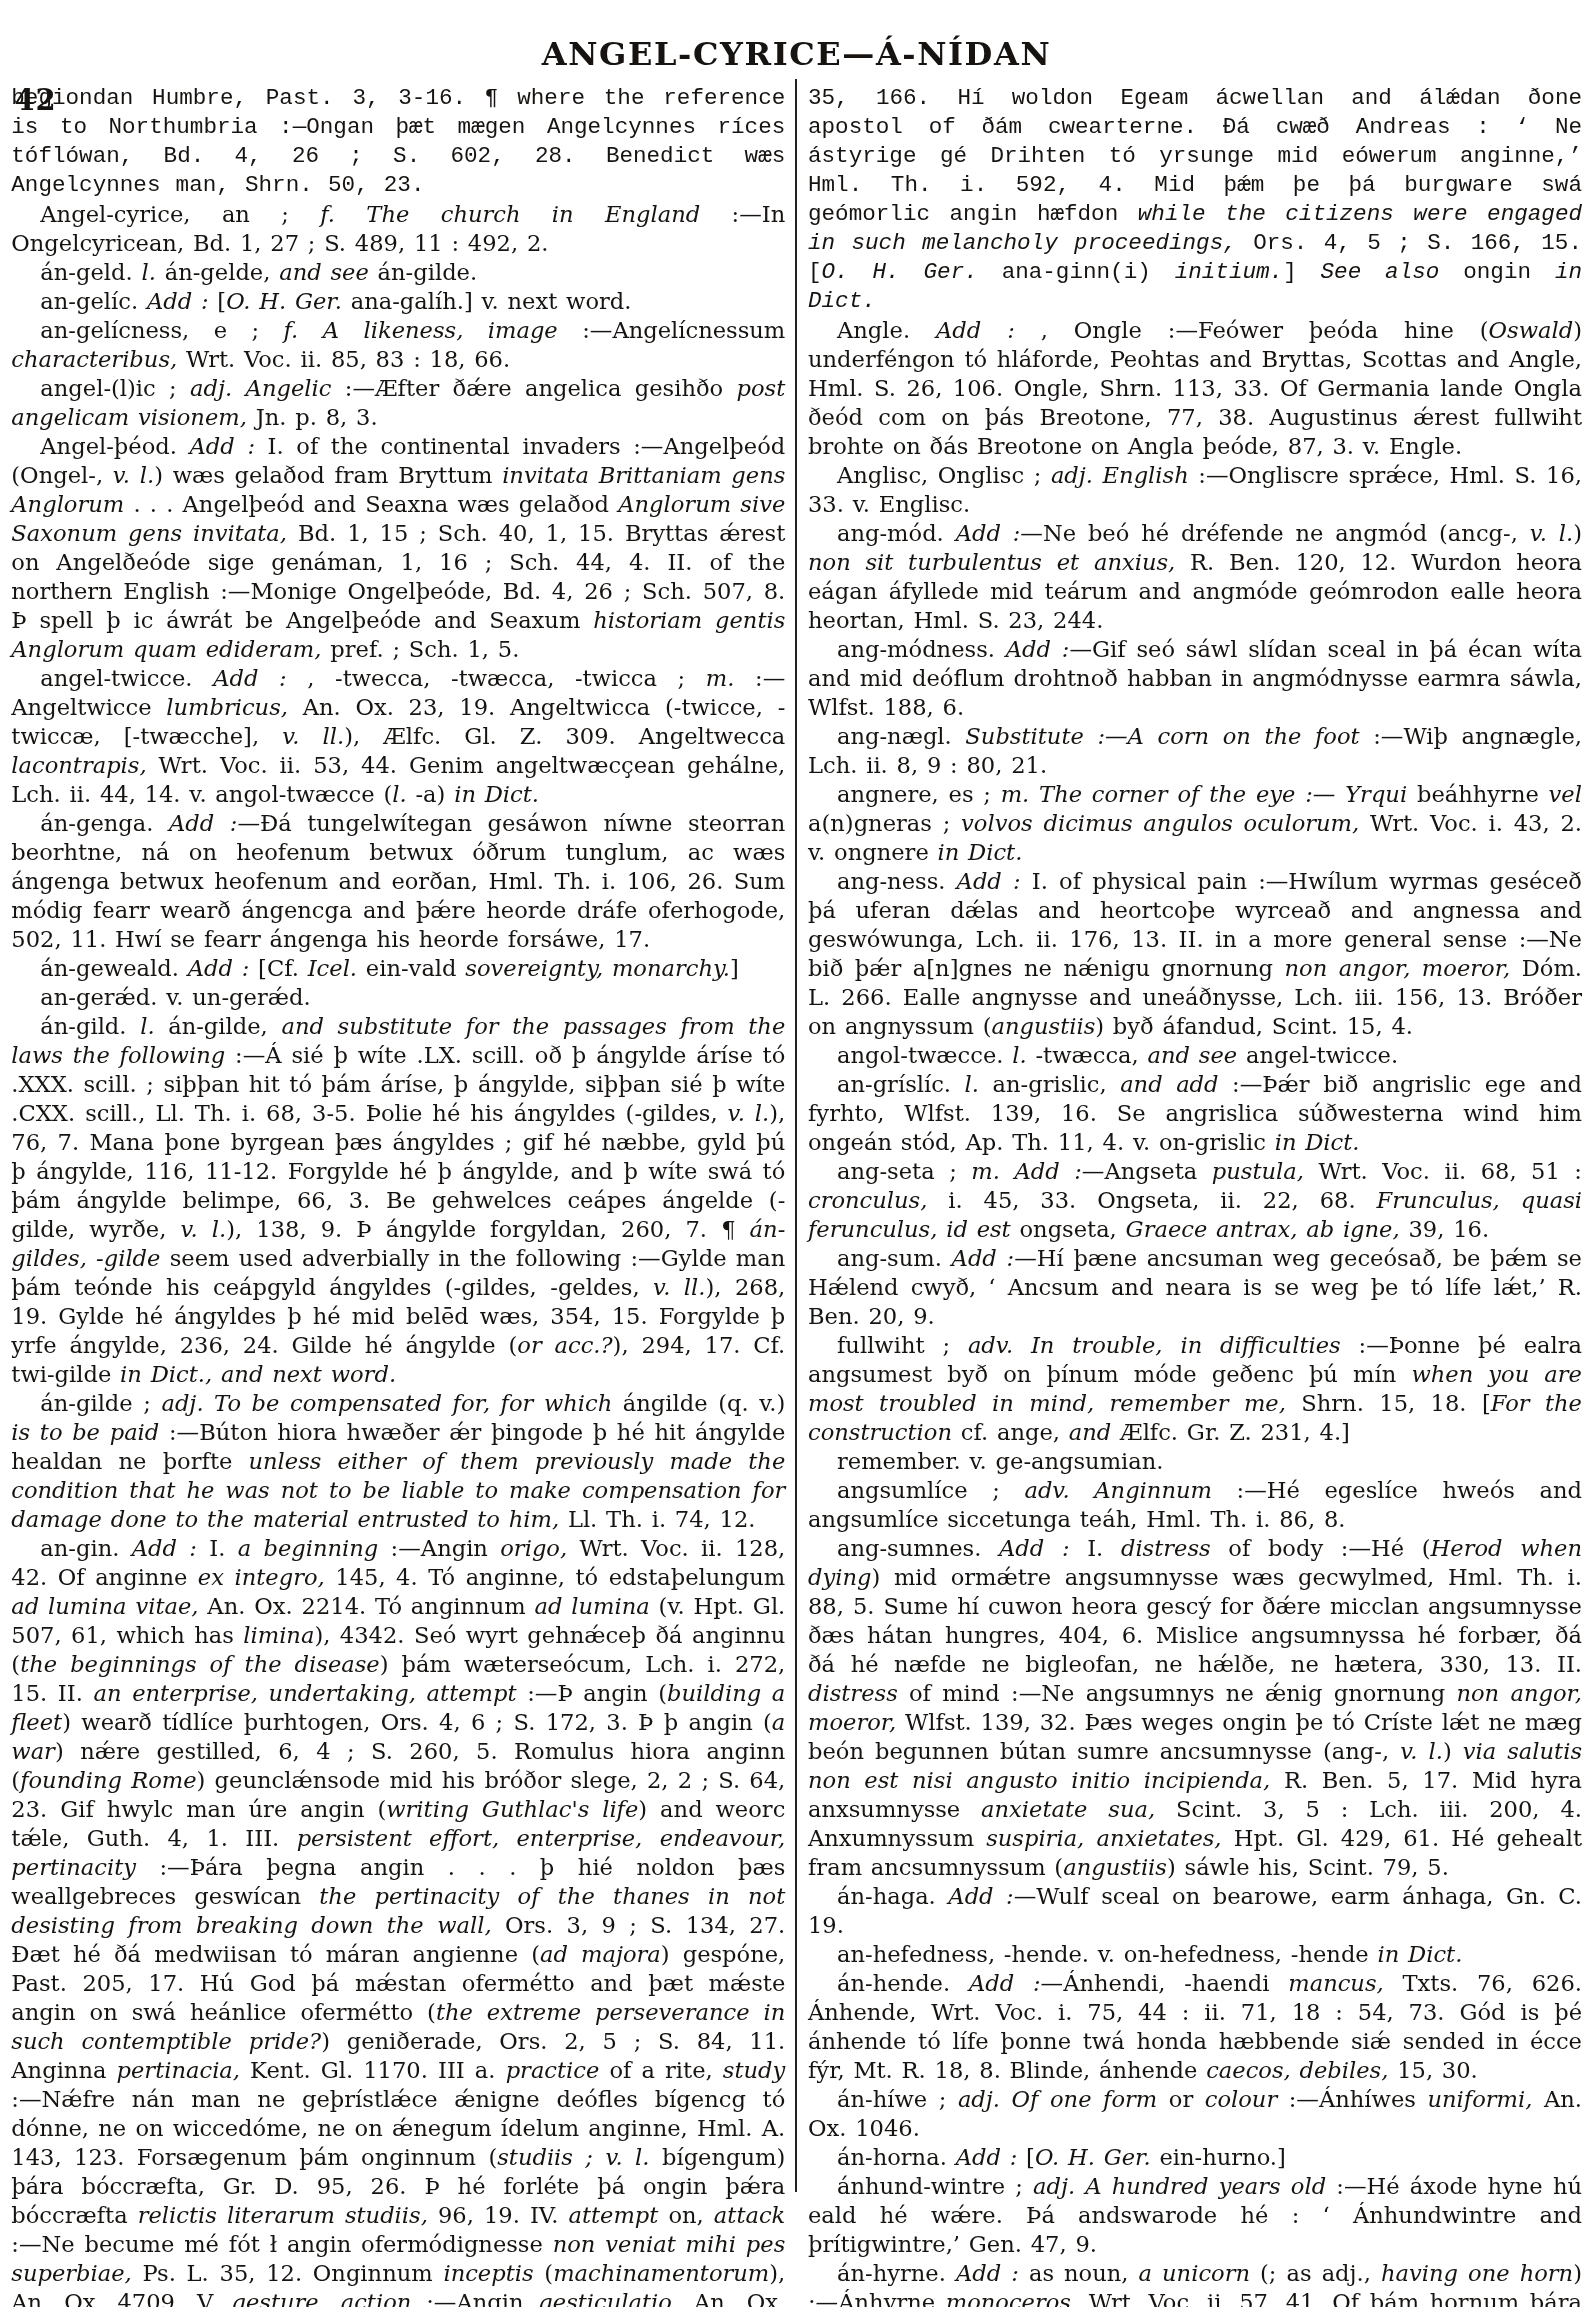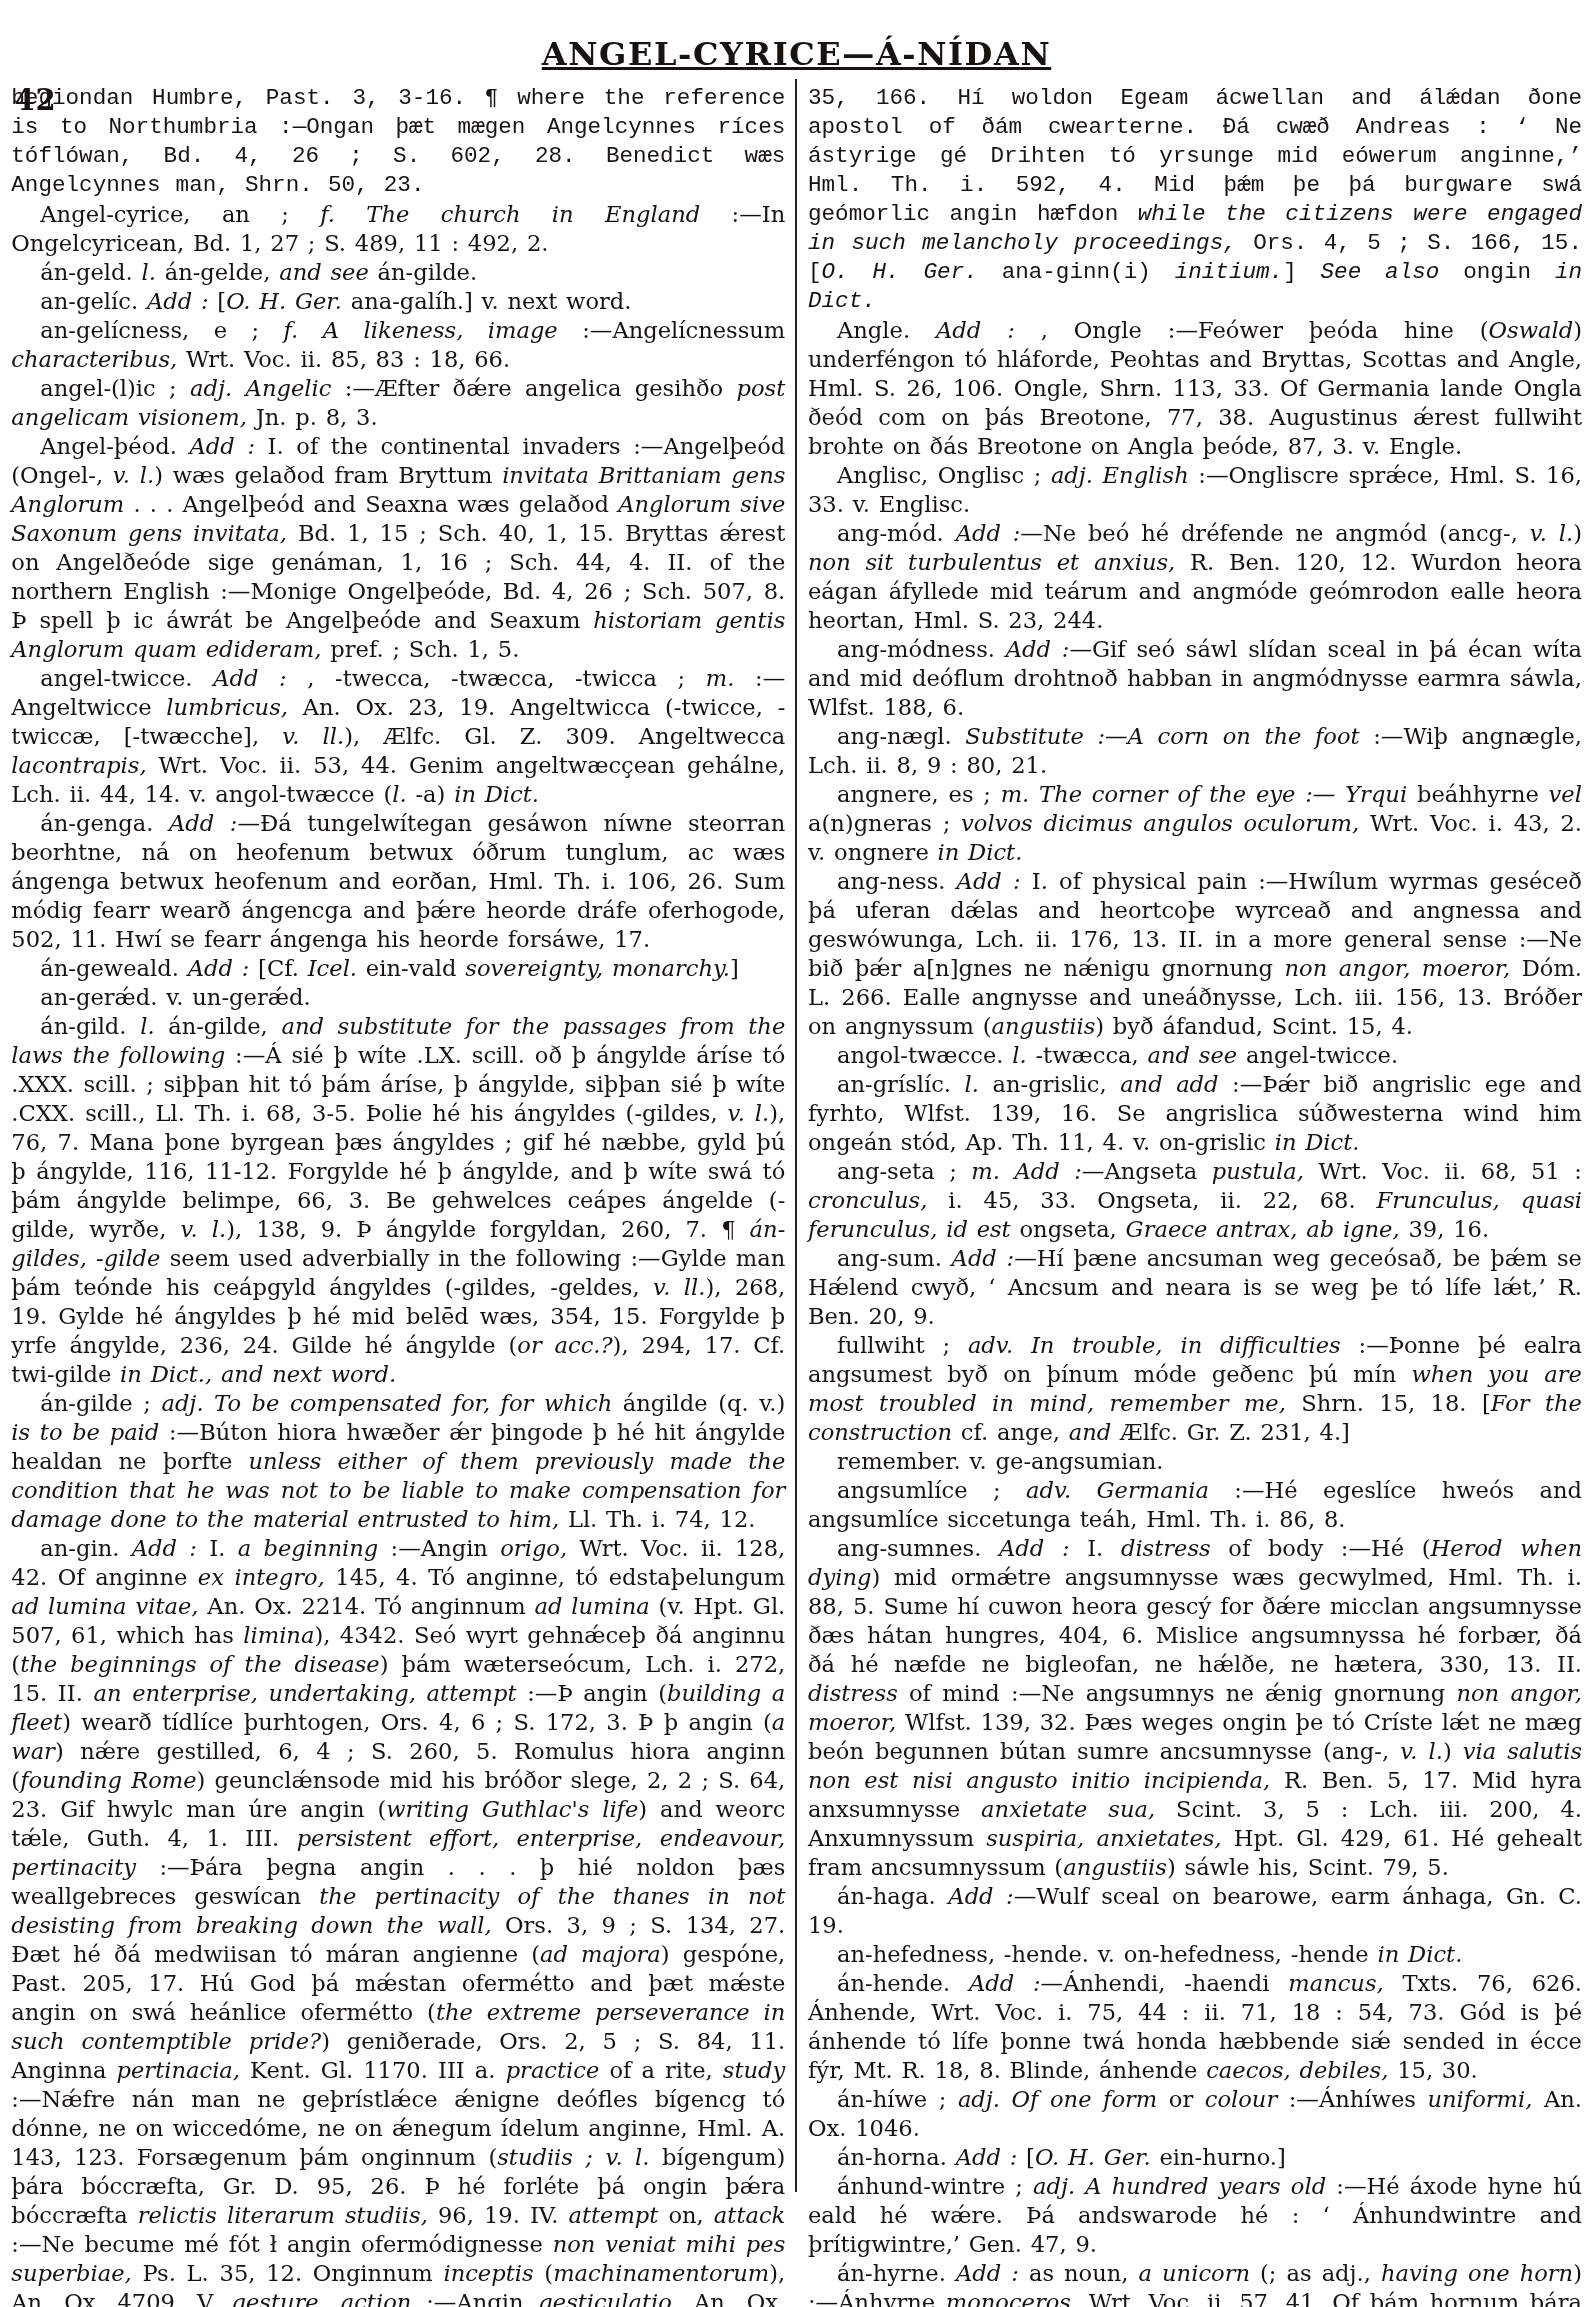--- a/index.html
+++ b/index.html
@@ -9,21 +9,21 @@
     background:#ffffff;color:#161310;
     font-family:"DejaVu Serif","Liberation Serif",serif;
     overflow:hidden;
   }
   .page-number{
     position:absolute;left:14.5px;top:47px;
     font-size:29px;font-weight:bold;letter-spacing:0.8px;margin-top:36px;
   }
   .page-title{
     position:absolute;left:0;right:0;top:35px;text-align:center;
-    font-size:32px;font-weight:bold;letter-spacing:1.6px;text-decoration:underline;
+    font-size:32px;font-weight:bold;letter-spacing:1.6px;
   }
   .col{
     position:absolute;top:84px;width:774px;
     font-size:22.6px;line-height:29px;text-align:justify;
     word-spacing:1.6px;
   }
   .col-left{left:11.3px;}
   .col-right{left:808px;}
   .col-divider{
     position:absolute;left:795px;top:79px;height:2113px;width:1.6px;
@@ -66,21 +66,21 @@
     <p class="entry"><span class="b">ang-módness.</span>  <span class="i">Add :</span>—Gif seó sáwl slídan sceal in þá écan wíta and mid deóflum drohtnoð habban in angmódnysse earmra sáwla, Wlfst. 188, 6.</p>
     <p class="entry"><span class="b">ang-nægl.</span>  <span class="i">Substitute :—A corn on the foot</span> :—Wiþ angnægle, Lch. ii. 8, 9 : 80, 21.</p>
     <p class="entry"><span class="b">angnere,</span> es ; <span class="i">m. The corner of the eye :— Yrqui</span> beáhhyrne <span class="i">vel</span> a(n)gneras ; <span class="i">volvos dicimus angulos oculorum,</span> Wrt. Voc. i. 43, 2.  v. ongnere <span class="i">in Dict.</span></p>
     <p class="entry"><span class="b">ang-ness.</span>  <span class="i">Add :</span>  <span class="b">I.</span> of physical pain :—Hwílum wyrmas geséceð þá uferan dǽlas and heortcoþe wyrceað and angnessa and geswówunga, Lch. ii. 176, 13.  <span class="b">II.</span> in a more general sense :—Ne bið þǽr a[n]gnes ne nǽnigu gnornung <span class="i">non angor, moeror,</span> Dóm. L. 266.  Ealle angnysse and uneáðnysse, Lch. iii. 156, 13.  Bróðer on angnyssum (<span class="i">angustiis</span>) byð áfandud, Scint. 15, 4.</p>
     <p class="entry"><span class="b">angol-twæcce.</span>  <span class="i">l.</span> -twæcca, <span class="i">and see</span> angel-twicce.</p>
     <p class="entry"><span class="b">an-gríslíc.</span>  <span class="i">l.</span> an-grislic, <span class="i">and add</span> :—Þǽr bið angrislic ege and fyrhto, Wlfst. 139, 16.  Se angrislica súðwesterna wind him ongeán stód, Ap. Th. 11, 4.  v. on-grislic <span class="i">in Dict.</span></p>
     <p class="entry"><span class="b">ang-seta ;</span> <span class="i">m.</span>  <span class="i">Add :</span>—Angseta <span class="i">pustula,</span> Wrt. Voc. ii. 68, 51 : <span class="i">cronculus,</span> i. 45, 33.  Ongseta, ii. 22, 68.  <span class="i">Frunculus, quasi ferunculus, id est</span> ongseta, <span class="i">Graece antrax, ab igne,</span> 39, 16.</p>
     <p class="entry"><span class="b">ang-sum.</span>  <span class="i">Add :</span>—Hí þæne ancsuman weg geceósað, be þǽm se Hǽlend cwyð, ‘ Ancsum and neara is se weg þe tó lífe lǽt,’ R. Ben. 20, 9.</p>
     <p class="entry"><span class="b">fullwiht ;</span> <span class="i">adv. In trouble, in difficulties</span> :—Þonne þé ealra angsumest byð on þínum móde geðenc þú mín <span class="i">when you are most troubled in mind, remember me,</span> Shrn. 15, 18.  [<span class="i">For the construction</span> cf. ange, <span class="i">and</span> Ælfc. Gr. Z. 231, 4.]</p>
     <p class="entry"><span class="b">remember.</span>  v. ge-angsumian.</p>
-    <p class="entry"><span class="b">angsumlíce ;</span> <span class="i">adv. Germania</span> :—Hé egeslíce hweós and angsumlíce siccetunga teáh, Hml. Th. i. 86, 8.</p>
+    <p class="entry"><span class="b">angsumlíce ;</span> <span class="i">adv. Anginnum</span> :—Hé egeslíce hweós and angsumlíce siccetunga teáh, Hml. Th. i. 86, 8.</p>
     <p class="entry"><span class="b">ang-sumnes.</span>  <span class="i">Add :</span>  <span class="b">I.</span> <span class="i">distress</span> of body :—Hé (<span class="i">Herod when dying</span>) mid ormǽtre angsumnysse wæs gecwylmed, Hml. Th. i. 88, 5.  Sume hí cuwon heora gescý for ðǽre micclan angsumnysse ðæs hátan hungres, 404, 6.  Mislice angsumnyssa hé forbær, ðá ðá hé næfde ne bigleofan, ne hǽlðe, ne hætera, 330, 13.  <span class="b">II.</span> <span class="i">distress</span> of mind :—Ne angsumnys ne ǽnig gnornung <span class="i">non angor, moeror,</span> Wlfst. 139, 32.  Þæs weges ongin þe tó Críste lǽt ne mæg beón begunnen bútan sumre ancsumnysse (ang-, <span class="i">v. l.</span>) <span class="i">via salutis non est nisi angusto initio incipienda,</span> R. Ben. 5, 17. Mid hyra anxsumnysse <span class="i">anxietate sua,</span> Scint. 3, 5 : Lch. iii. 200, 4. Anxumnyssum <span class="i">suspiria, anxietates,</span> Hpt. Gl. 429, 61.  Hé gehealt fram ancsumnyssum (<span class="i">angustiis</span>) sáwle his, Scint. 79, 5.</p>
     <p class="entry"><span class="b">án-haga.</span>  <span class="i">Add :</span>—Wulf sceal on bearowe, earm ánhaga, Gn. C. 19.</p>
     <p class="entry"><span class="b">an-hefedness, -hende.</span>  v. on-hefedness, -hende <span class="i">in Dict.</span></p>
     <p class="entry"><span class="b">án-hende.</span>  <span class="i">Add :</span>—Ánhendi, -haendi <span class="i">mancus,</span> Txts. 76, 626.  Ánhende, Wrt. Voc. i. 75, 44 : ii. 71, 18 : 54, 73.  Gód is þé ánhende tó lífe þonne twá honda hæbbende siǽ sended in écce fýr, Mt. R. 18, 8. Blinde, ánhende <span class="i">caecos, debiles,</span> 15, 30.</p>
     <p class="entry"><span class="b">án-híwe ;</span> <span class="i">adj. Of one form</span> or <span class="i">colour</span> :—Ánhíwes <span class="i">uniformi,</span> An. Ox. 1046.</p>
     <p class="entry"><span class="b">án-horna.</span>  <span class="i">Add :</span> [<span class="i">O. H. Ger.</span> ein-hurno.]</p>
     <p class="entry"><span class="b">ánhund-wintre ;</span> <span class="i">adj. A hundred years old</span> :—Hé áxode hyne hú eald hé wǽre.  Þá andswarode hé : ‘ Ánhundwintre and þrítigwintre,’ Gen. 47, 9.</p>
     <p class="entry"><span class="b">án-hyrne.</span>  <span class="i">Add :</span> as noun, <span class="i">a unicorn</span> (; as adj., <span class="i">having one horn</span>) :—Ánhyrne <span class="i">monoceros,</span> Wrt. Voc. ii. 57, 41.  Of þám hornum þára ánhyrna (<span class="i">unicornuorum</span>), Ps. Th. 21, 19.  Ánhyrnera, Ps. Srt. 21, 22. Ánhyrnra, 28, 6 : 77, 69.</p>
   </div>
 

